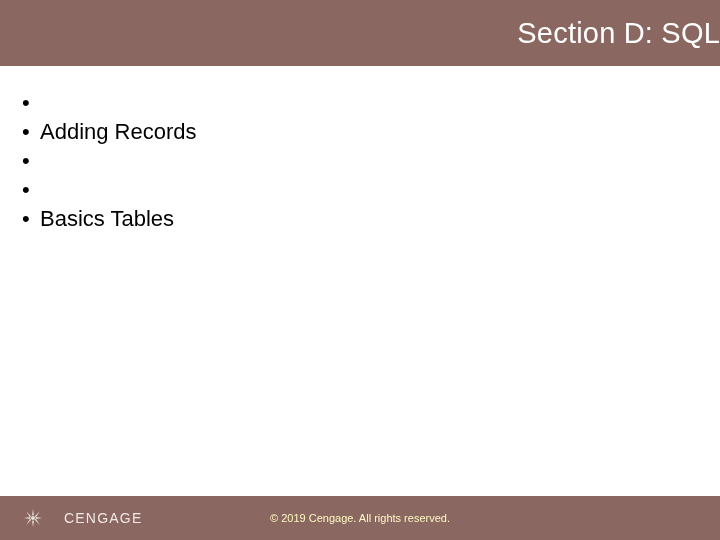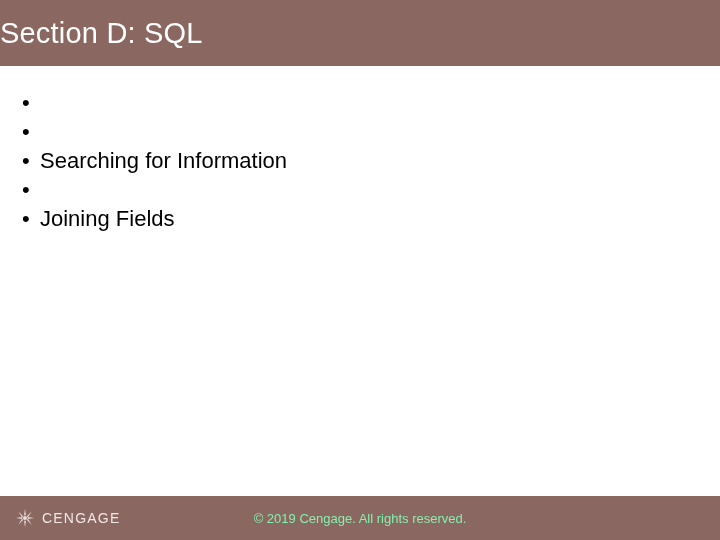--- a/index.html
+++ b/index.html
@@ -8,21 +8,21 @@
     font-family: Arial, Helvetica, sans-serif;
     background: #ffffff;
     position: relative;
   }
   .title-band {
     width: 100%;
     height: 66px;
     background: #8a6760;
     display: flex;
     align-items: center;
-    justify-content: flex-start;
+    justify-content: flex-end;
   }
   .title-text {
     color: #ffffff;
     font-size: 29px;
     font-weight: 400;
     letter-spacing: 0.2px;
   }
   .content {
     padding: 22px 20px 0 20px;
   }
@@ -48,69 +48,69 @@
     bottom: 0;
     width: 100%;
     height: 44px;
     background: #8a6760;
     display: flex;
     align-items: center;
   }
   .logo {
     display: flex;
     align-items: center;
-    gap: 6px;
-    padding-left: 14px;
+    gap: 20px;
+    padding-left: 22px;
     color: #f0e7e4;
   }
   .logo-mark {
     width: 22px;
     height: 22px;
     position: relative;
   }
   .logo-mark svg { width: 22px; height: 22px; display: block; }
   .logo-text {
     font-size: 14px;
     letter-spacing: 1.2px;
     font-weight: 400;
     color: #f0e7e4;
   }
   .copyright {
     position: absolute;
     left: 50%;
     transform: translateX(-50%);
-    font-size: 13px;
-    color: #86efac;
+    font-size: 11px;
+    color: #fef9c3;
   }
 </style>
 </head>
 <body>
 
 <div class="title-band">
   <div class="title-text">Section D: SQL</div>
 </div>
 
 <div class="content">
   <ul class="bullet-list">
     <li class="bullet-item">
       <span class="bullet-dot">•</span>
     </li>
     <li class="bullet-item">
       <span class="bullet-dot">•</span>
-    </li>
-    <li class="bullet-item">
-      <span class="bullet-dot">•</span>
-      <span>Searching for Information</span>
+      <span>Adding Records</span>
     </li>
     <li class="bullet-item">
       <span class="bullet-dot">•</span>
     </li>
     <li class="bullet-item">
       <span class="bullet-dot">•</span>
-      <span>Joining Fields</span>
+    </li>
+    <li class="bullet-item">
+      <span class="bullet-dot">•</span>
+      <span>Basics Tables</span>
     </li>
   </ul>
 </div>
 
 <div class="footer">
   <div class="logo">
     <span class="logo-mark">
       <svg viewBox="0 0 24 24">
         <g fill="#e7ddd9">
           <circle cx="12" cy="12" r="2.2"></circle>

